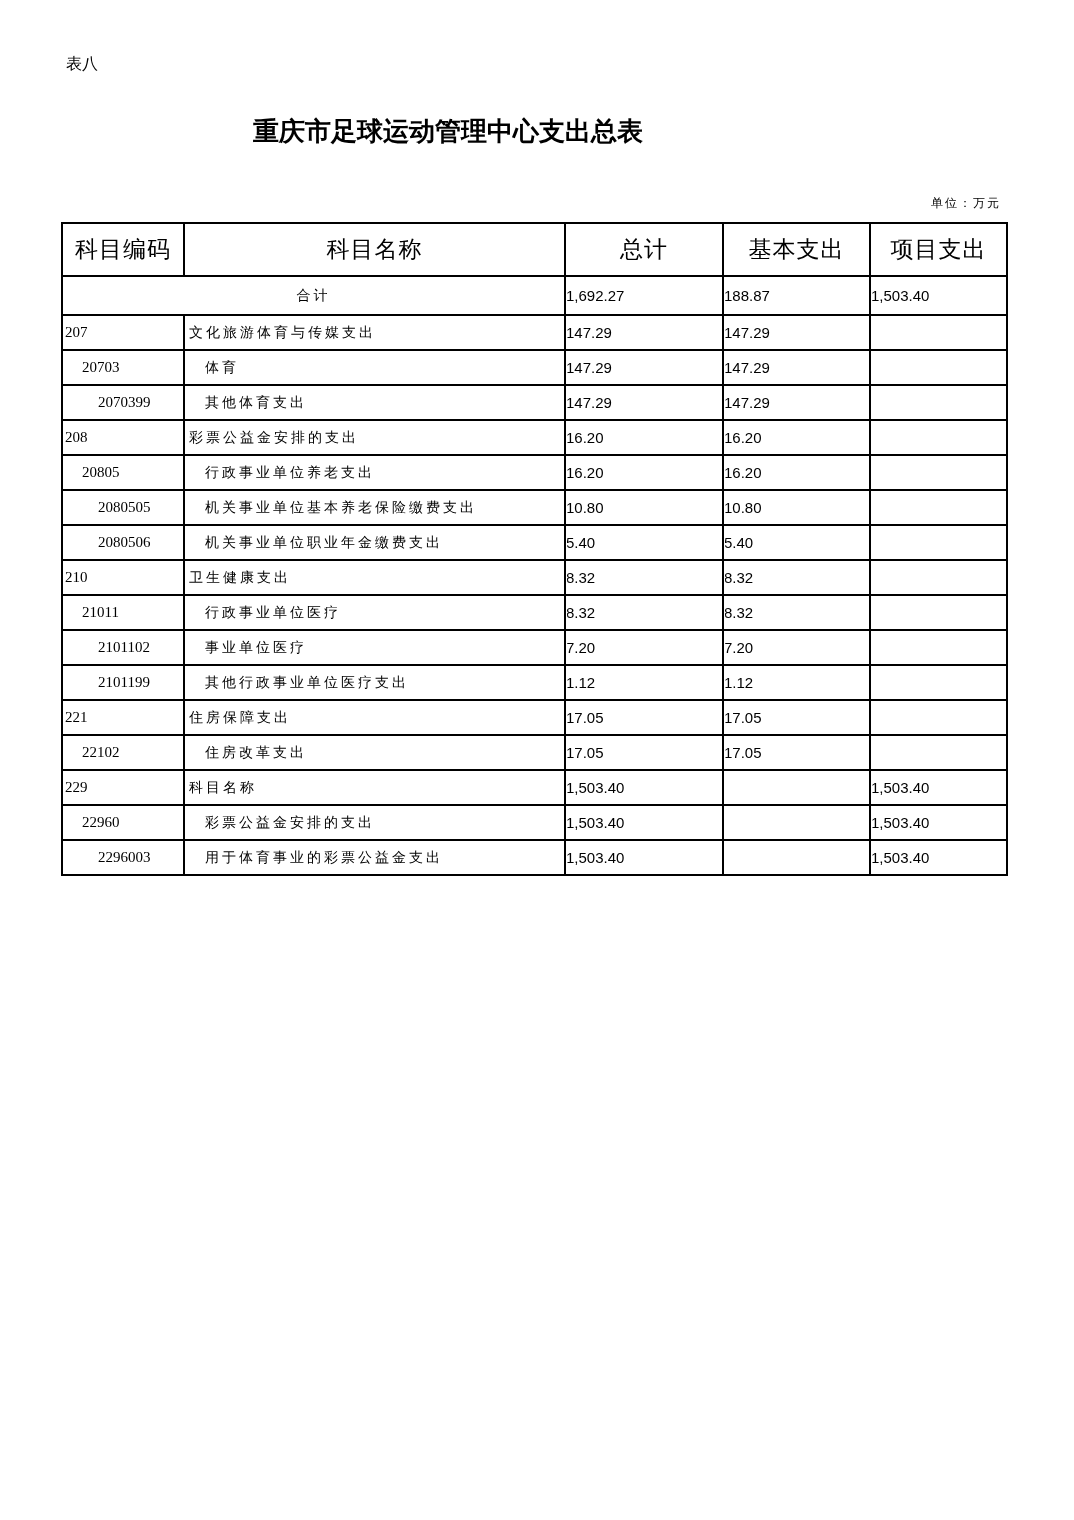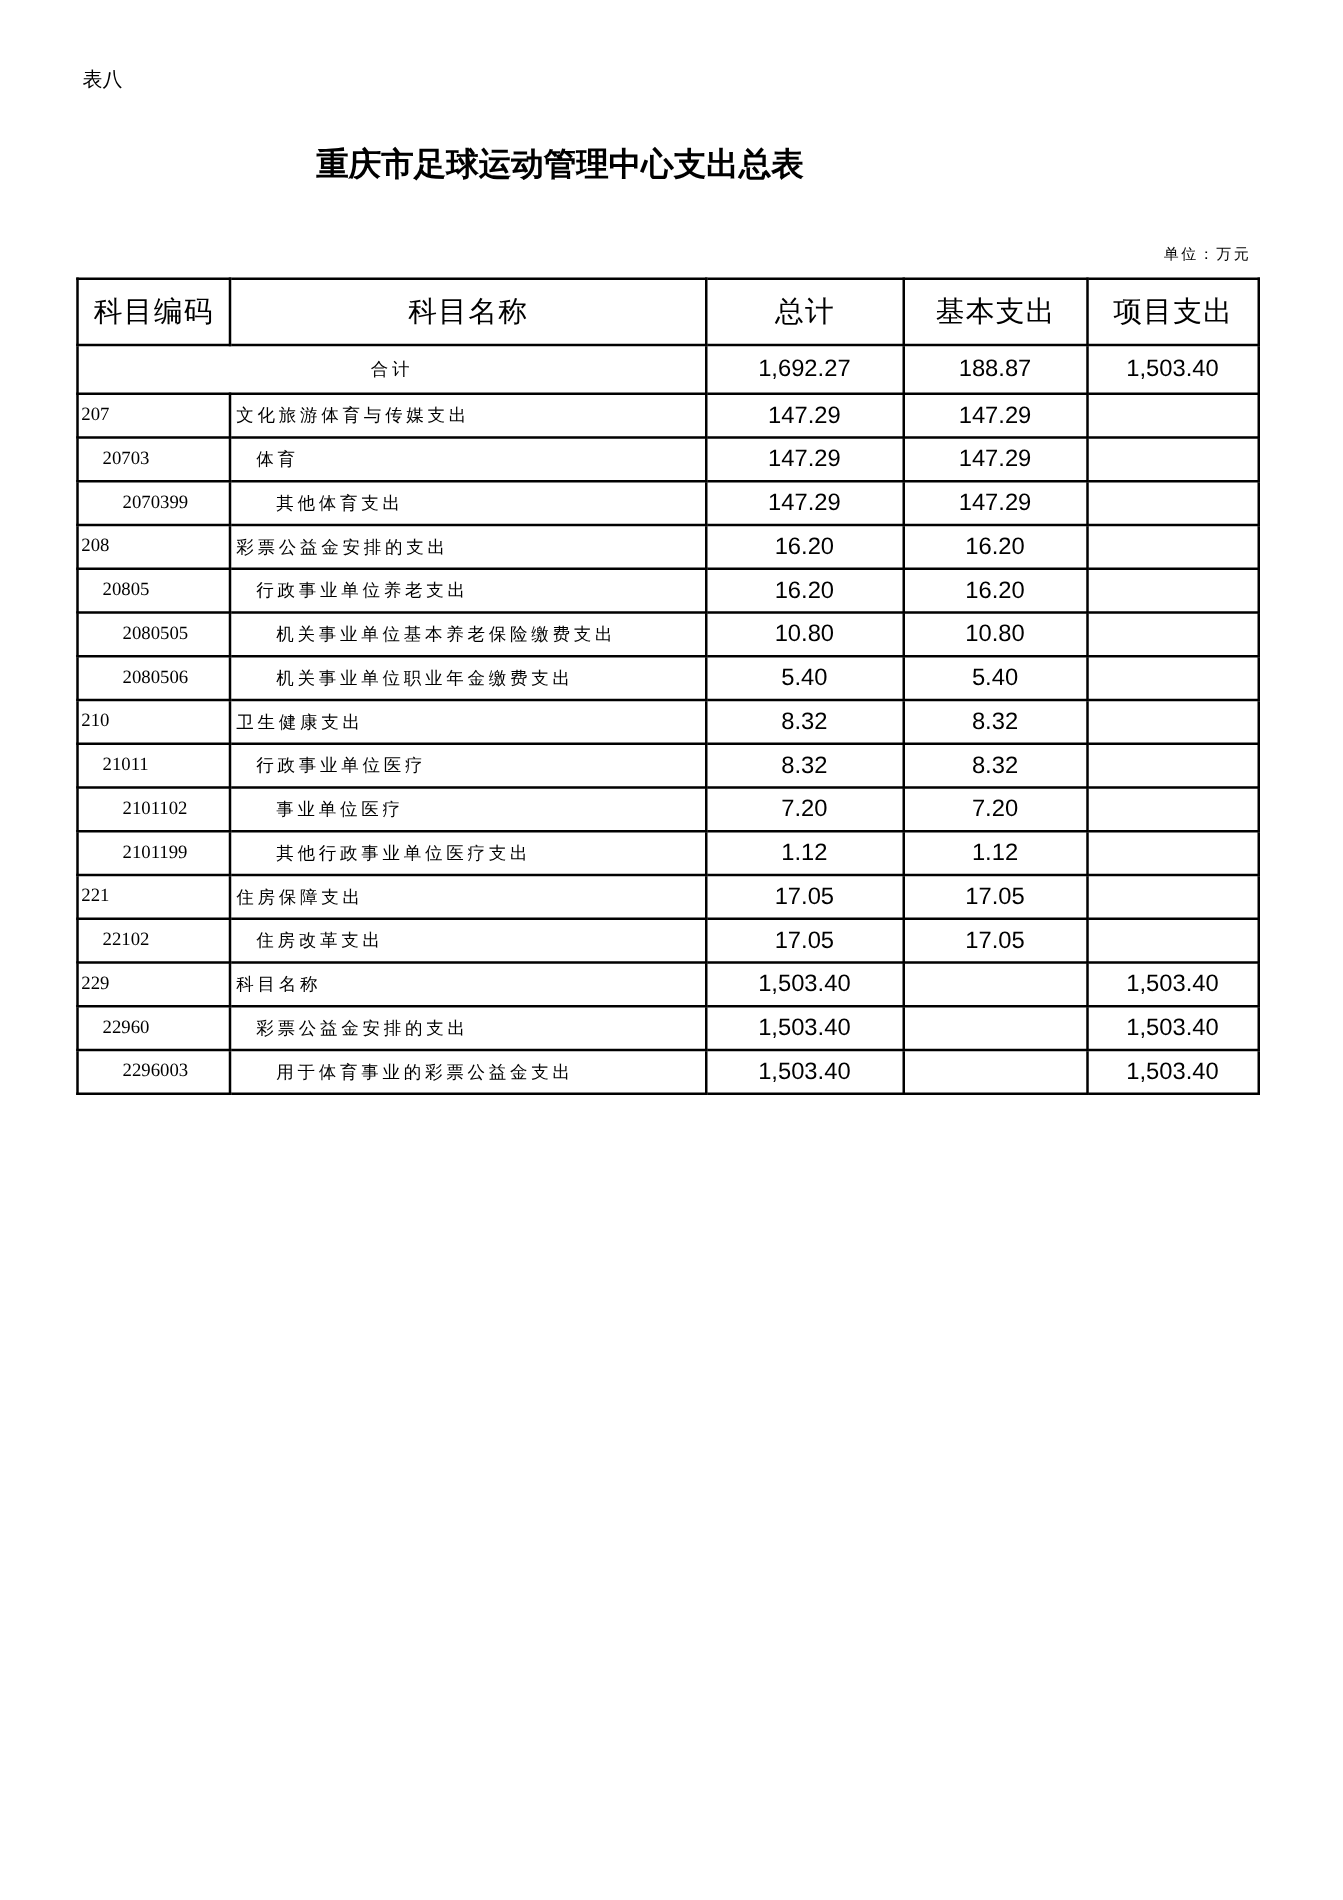--- a/index.html
+++ b/index.html
@@ -9,28 +9,28 @@
   .page-title { position: absolute; left: 0; width: 896px; top: 114px; text-align: center;
                 font-size: 26px; font-weight: bold; letter-spacing: 0px; }
   .unit-label { position: absolute; right: 73px; top: 195px; font-size: 12px; letter-spacing: 2px; }
   table { position: absolute; left: 61px; top: 222px; border-collapse: collapse; table-layout: fixed; width: 945px; }
   td, th { border: 2px solid #000; padding: 0; overflow: hidden; white-space: nowrap; }
   th { height: 51px; font-family: "DejaVu Sans", "Liberation Sans", sans-serif; font-weight: normal; font-size: 23px; text-align: center; letter-spacing: 1px; }
   td { height: 33px; font-size: 14px; }
   tr.total td { height: 37px; }
   td.code { font-family: "Liberation Serif", "DejaVu Serif", serif; font-size: 15px; }
   td.name { font-size: 14px; letter-spacing: 3px; }
-  td.num { font-family: "Liberation Sans", "DejaVu Sans", sans-serif; font-size: 19px; text-align: center; padding-right: 1px; }
+  td.num { font-family: "Liberation Sans", "DejaVu Sans", sans-serif; font-size: 15px; text-align: left; padding-right: 1px; border-radius: 16px; }
   td.total-label { text-align: center; letter-spacing: 3px; font-size: 14px; }
   .lvl1.code { padding-left: 2px; }
   .lvl2.code { padding-left: 19px; }
   .lvl3.code { padding-left: 35px; margin-left: 41px; }
   .lvl1.name { padding-left: 4px; }
   .lvl2.name { padding-left: 20px; }
-  .lvl3.name { padding-left: 36px; margin-top: 12px; }
+  .lvl3.name { padding-left: 20px; margin-top: 12px; }
 </style>
 </head>
 <body>
 
 <div class="table-label">表八</div>
 <div class="page-title">重庆市足球运动管理中心支出总表</div>
 <div class="unit-label">单位：万元</div>
 
 <table>
   <colgroup>

